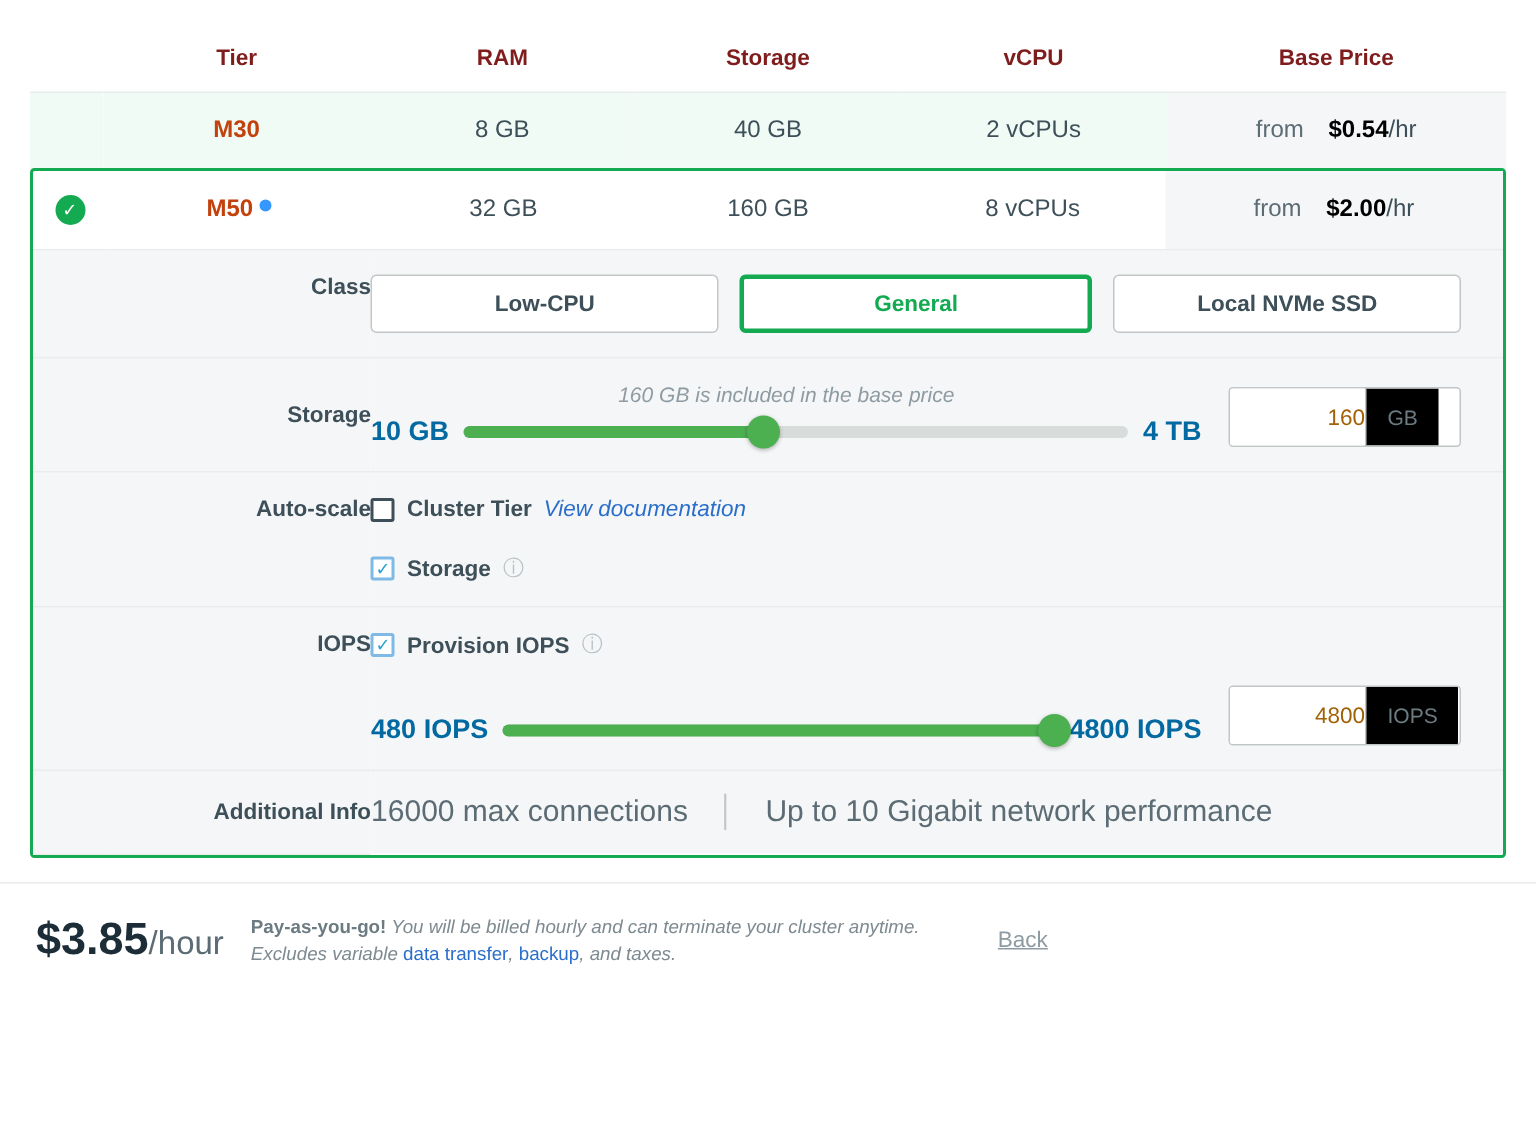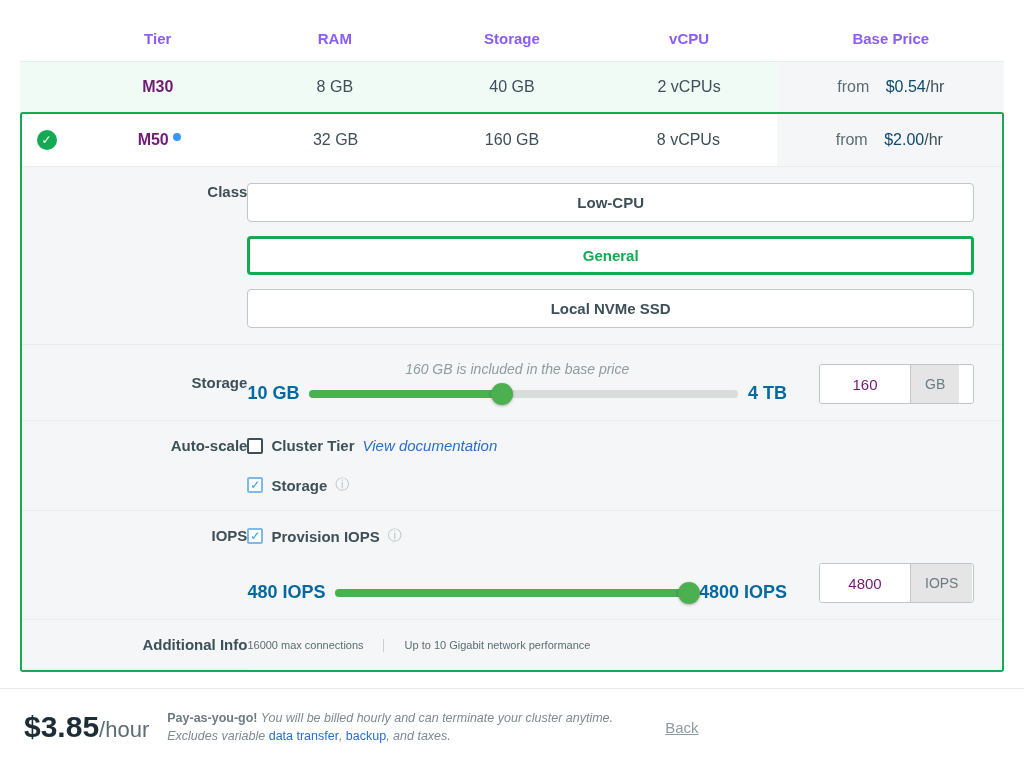--- a/index.html
+++ b/index.html
@@ -7,43 +7,43 @@
     font-family: -apple-system, BlinkMacSystemFont, "Segoe UI", Helvetica, Arial, sans-serif;
     font-size: 14px;
     color: #3d4f58;
     background: #fff;
     width: 1024px;
   }
   .container { padding: 20px 20px 0 20px; }
   table { width: 100%; border-collapse: collapse; }
   thead th {
     font-weight: 600;
-    color: #8b5cf6;
+    color: #7f1d1d;
     padding: 10px 0 14px 0;
     text-align: center;
     font-size: 15px;
     border-bottom: 1px solid #e8edeb;
   }
   tbody td {
     text-align: center;
     padding: 16px 0;
     font-size: 16px;
     color: #3d4f58;
     border-bottom: 1px solid #e8edeb;
   }
-  .tier-cell { color: #701a75; font-weight: 600; position: relative; }
+  .tier-cell { color: #c2410c; font-weight: 600; position: relative; }
   .row-m30 td { background: #f1fbf5; }
   .row-m40 td { background: #f9fdfb; }
   .dot {
     display: inline-block; width: 8px; height: 8px; border-radius: 50%;
     background: #3498ff; margin-left: 4px; vertical-align: top; position: relative; top: 2px;
   }
   .price-col { background: #f5f6f7 !important; }
   .price-col .from { color: #5c6c75; }
-  .price-col strong { color: #0c4a6e; font-weight: 400; margin-left: 12px; }
+  .price-col strong { color: #000000; font-weight: 700; margin-left: 12px; }
   .selected-row td { border-bottom: none; }
   .check-badge {
     display: inline-flex; align-items: center; justify-content: center;
     width: 20px; height: 20px; border-radius: 50%; background: #13AA52; color: #fff;
     font-size: 12px;
   }
   .selected-block {
     border: 2px solid #13AA52;
     border-radius: 3px;
     margin-top: -1px;
@@ -52,30 +52,30 @@
   .selected-block table.inner { width: 100%; border-collapse: collapse; }
   .selected-block table.inner tbody tr td { border-bottom: 1px solid #e8edeb; padding: 16px 0; }
   .config-row td { background: #f5f6f7; border-bottom: 1px solid #e8edeb; }
   .config-label {
     text-align: right; padding-right: 30px; width: 23%;
     font-weight: 600; color: #3d4f58; font-size: 15px; vertical-align: top;
   }
   .config-body {
     text-align: left; padding: 16px 28px 16px 0 !important; vertical-align: middle;
   }
-  .class-group { display: flex; gap: 14px; flex-direction: column; }
+  .class-group { display: flex; gap: 14px; }
   .class-btn {
     flex: 1; border: 1.5px solid #c1c7c6; border-radius: 4px;
     background: #fff; padding: 10px 0; font-weight: 600;
     color: #3d4f58; font-size: 15px; cursor: pointer; text-align: center;
   }
   .class-btn.active {
     border: 3px solid #13AA52; color: #13AA52; padding: 8px 0;
   }
-  .storage-area { display: flex; align-items: flex-end; gap: 32px; }
+  .storage-area { display: flex; align-items: flex-end; gap: 18px; }
   .slider-wrap { flex: 1; text-align: center; }
   .slider-hint { color: #8e9ba3; font-style: italic; font-size: 14px; margin-bottom: 6px; }
   .slider-row { display: flex; align-items: center; gap: 10px; }
   .slider-min, .slider-max { font-weight: 600; color: #0369a1; font-size: 18px; white-space: nowrap; }
   .slider {
     flex: 1; position: relative; height: 8px;
   }
   .slider-track {
     position: absolute; top: 0; left: 0; right: 0; height: 8px;
     background: #d8dcdb; border-radius: 4px;
@@ -87,35 +87,35 @@
   .slider-thumb {
     position: absolute; top: 50%; width: 22px; height: 22px;
     border-radius: 50%; background: #4caf50; transform: translate(-50%, -50%);
     box-shadow: 0 1px 3px rgba(0,0,0,0.3);
   }
   .value-box {
     display: flex; height: 40px; border: 1px solid #c1c7c6; border-radius: 3px;
     overflow: hidden; background: #fff; width: 155px;
   }
   .value-box input {
-    border: none; width: 90px; text-align: center; font-size: 15px; color: #701a75; outline: none;
+    border: none; width: 90px; text-align: right; font-size: 15px; color: #a16207; outline: none;
   }
   .value-box .unit {
-    background: #e5e5e5; color: #6c7b82; display: flex; align-items: center;
+    background: #000000; color: #6c7b82; display: flex; align-items: center;
     justify-content: center; padding: 0 14px; font-size: 14px; border-left: 1px solid #c1c7c6;
   }
   .cb-line { display: flex; align-items: center; gap: 8px; font-size: 15px; }
   .cb {
     width: 16px; height: 16px; border: 2px solid #3d4f58; border-radius: 2px;
     display: inline-flex; align-items: center; justify-content: center; background: #fff;
   }
   .cb.checked { border-color: #7fb9e6; color: #2a9fd6; font-size: 12px; }
   .link { color: #2a6ecc; font-style: italic; cursor: pointer; }
   .info-icon { color: #b8c2c6; font-size: 14px; }
-  .additional-row { color: #5c6c75; font-size: 11px; }
+  .additional-row { color: #5c6c75; font-size: 20px; }
   .divider { display: inline-block; margin: 0 14px; color: #c1c7c6; }
   .footer {
     display: flex; align-items: center; padding: 20px 24px 24px 24px; gap: 18px;
     border-top: 1px solid #e8edeb; margin-top: 16px;
   }
   .footer-price .big { font-size: 30px; font-weight: 700; color: #1c2d38; }
   .footer-price .per { font-size: 22px; color: #5c6c75; }
   .footer-text { flex: 1; font-size: 12.5px; color: #7d8a90; font-style: italic; line-height: 1.45; max-width: 480px; }
   .footer-text strong { font-weight: 600; font-style: normal; color: #6c7b82; text-align: center; }
   .footer-text a { color: #2a6ecc; text-decoration: none; font-style: normal; }

